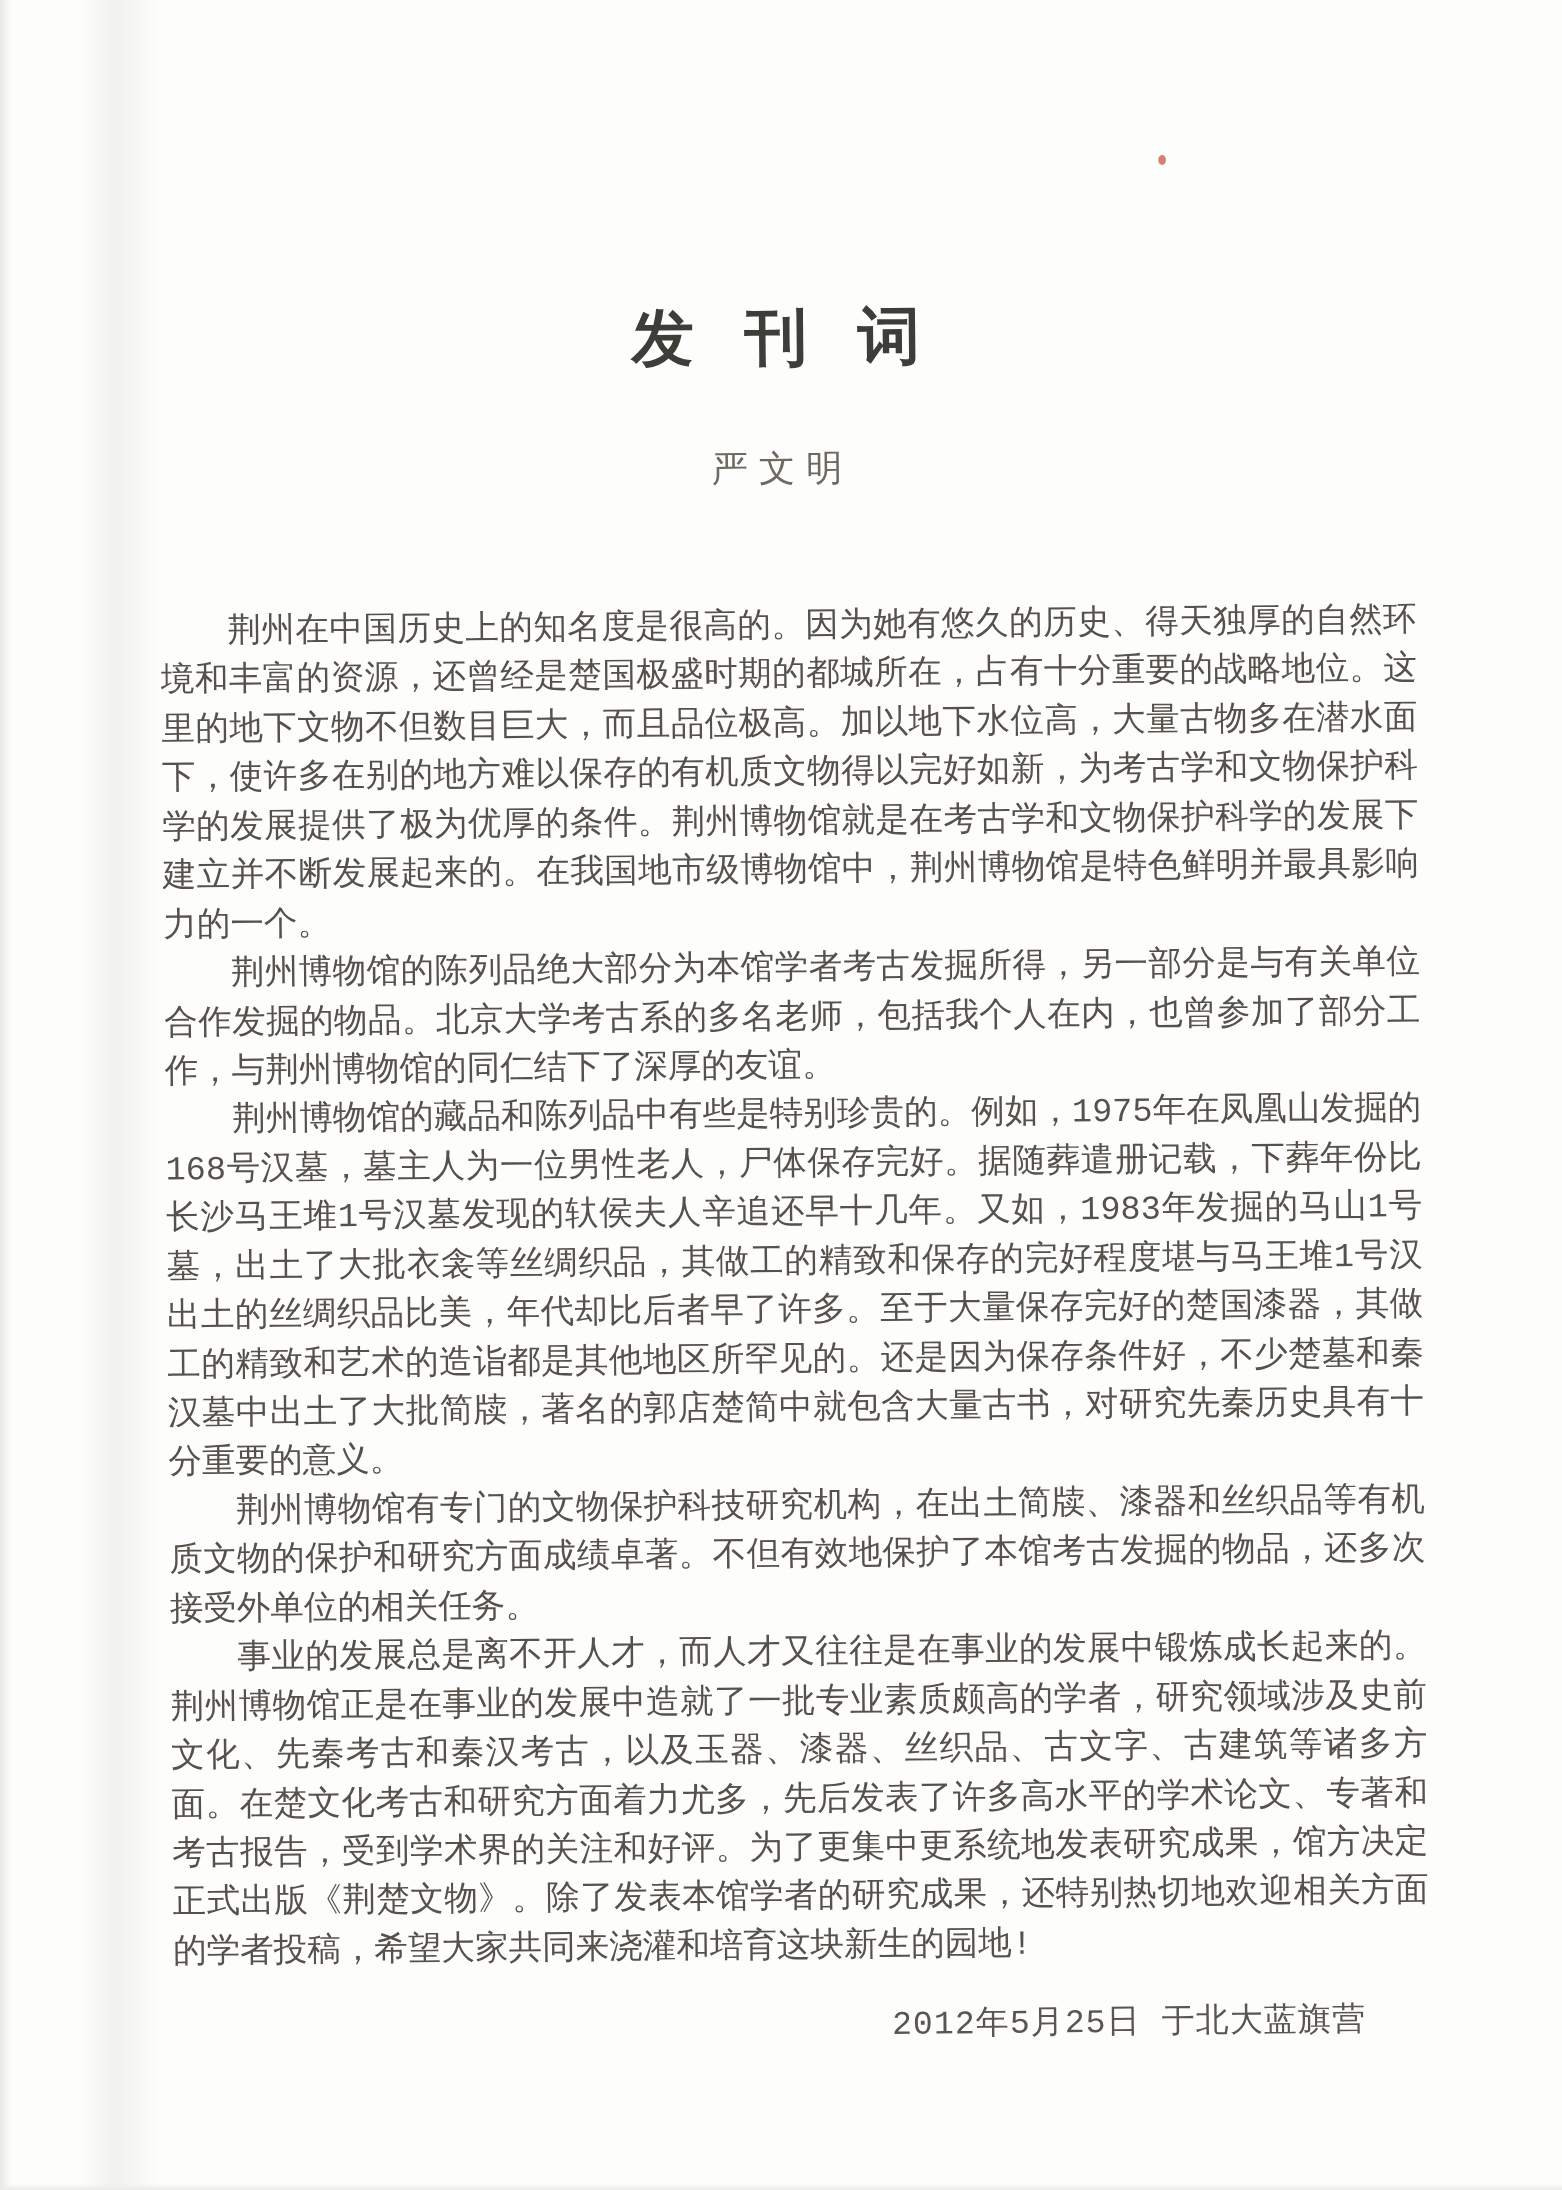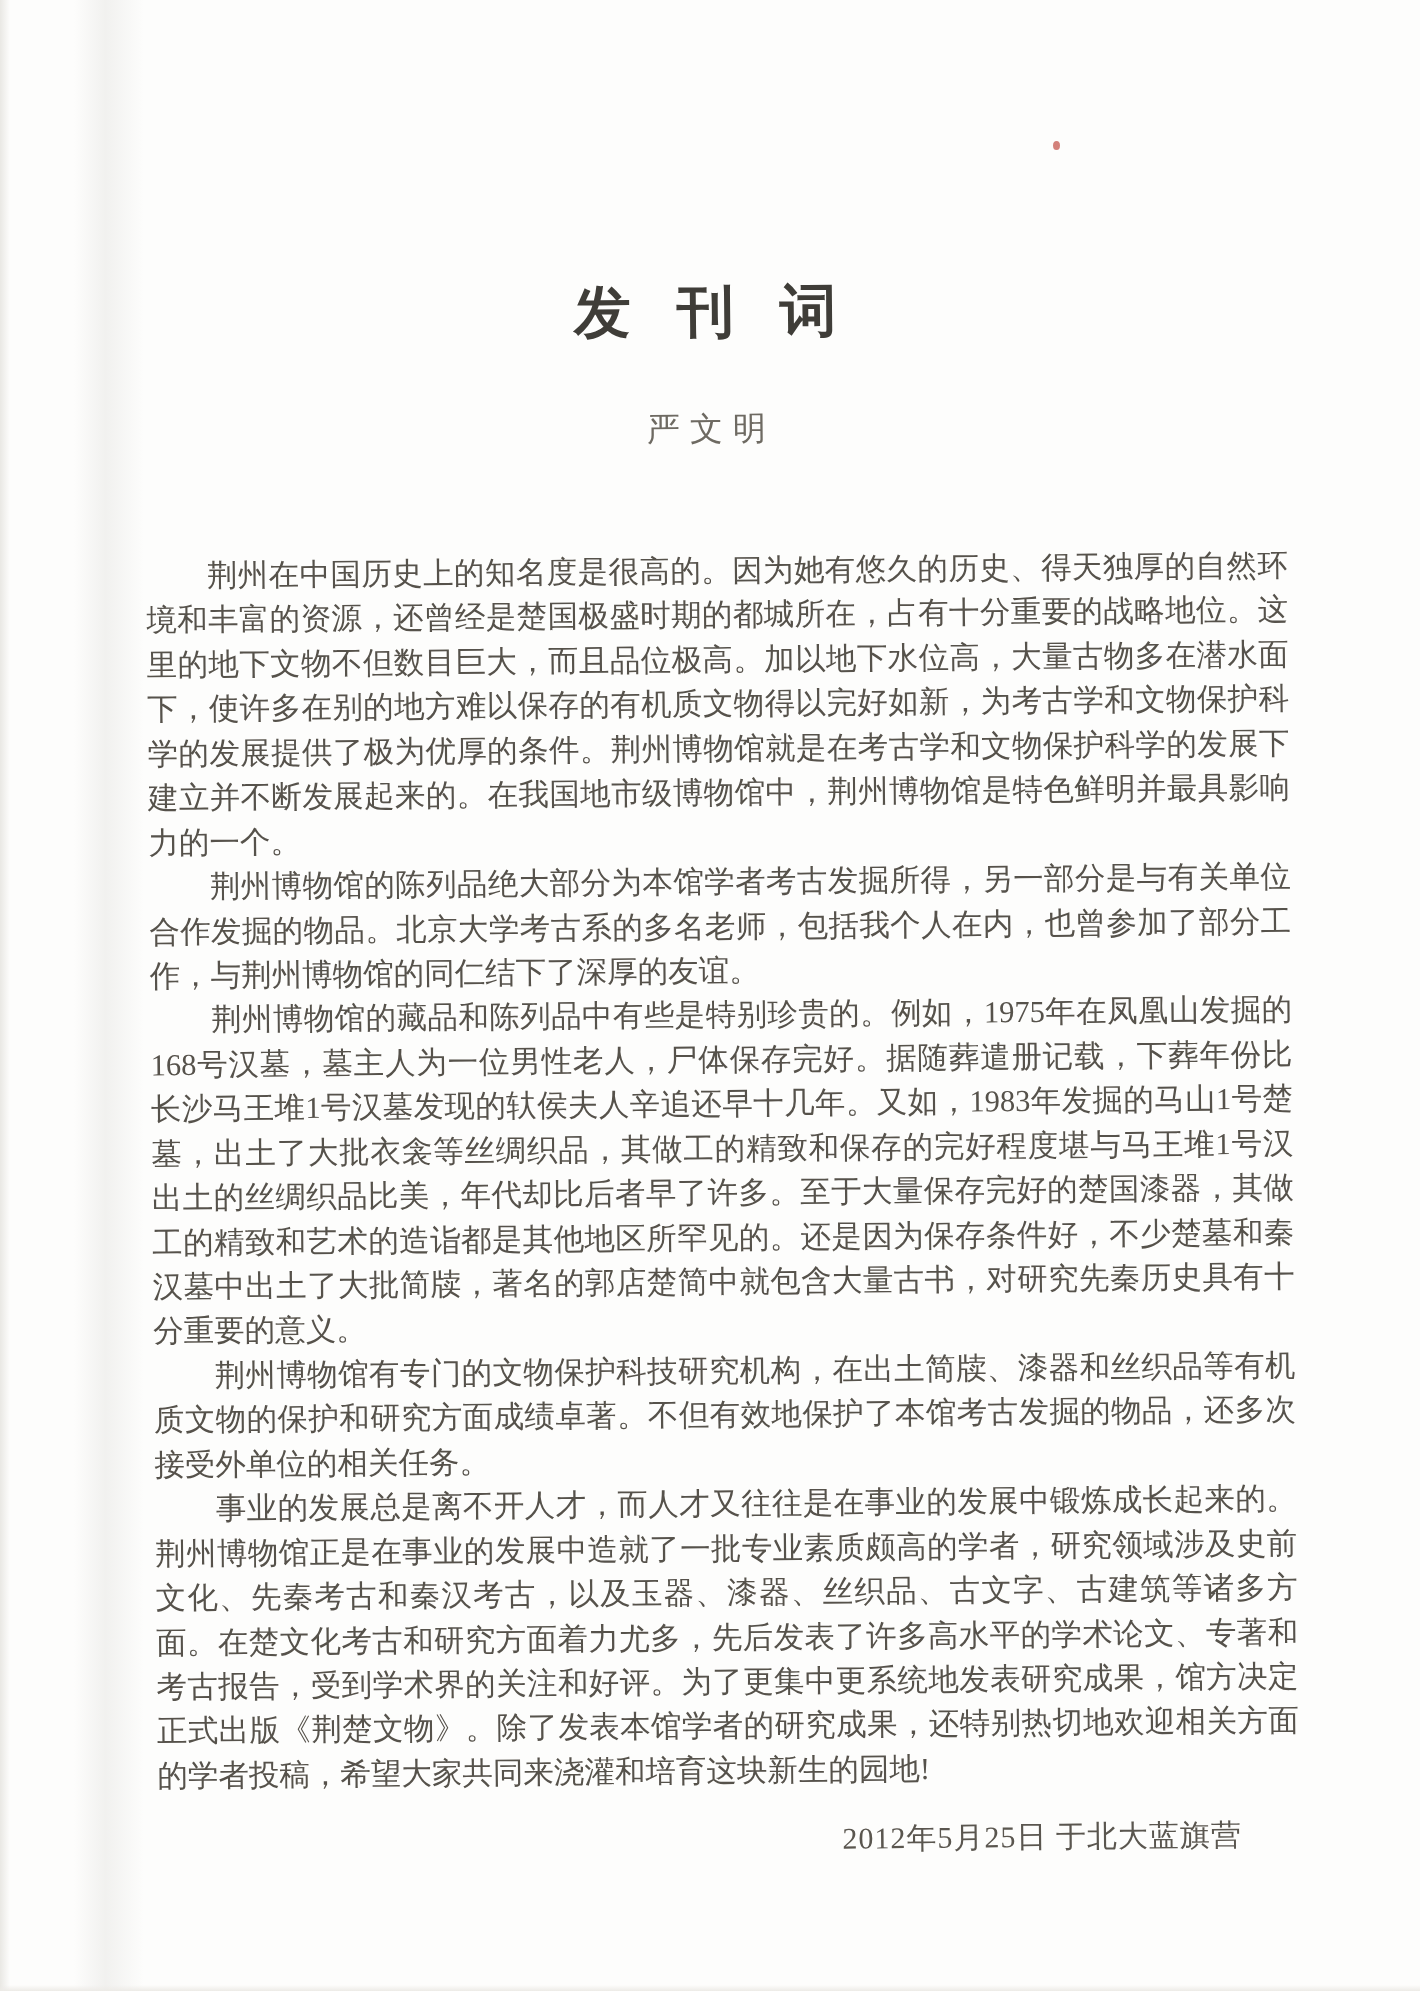--- a/index.html
+++ b/index.html
@@ -1,21 +1,21 @@
 <!DOCTYPE html>
 <html lang="zh"><head>
 <meta charset="utf-8">
 <style>
   html,body{margin:0;padding:0;background:#ffffff;}
   .page{
     position:relative;
     width:1420px;height:1991px;
     background:#fdfdfc;
     overflow:hidden;
-    font-family:Liberation Serif, serif;
+    font-family:Liberation Mono, monospace;
   }
   
   .edge-left{
     position:absolute;left:0;top:0;width:10px;height:100%;
     background:linear-gradient(90deg,#e9e8e4 0%,rgba(255,255,255,0) 100%);
   }
   .gutter{
     position:absolute;left:74px;top:0;width:70px;height:100%;
     background:linear-gradient(90deg,rgba(255,255,255,0) 0%,rgba(188,186,180,0.18) 45%,rgba(255,255,255,0) 100%);
   }

